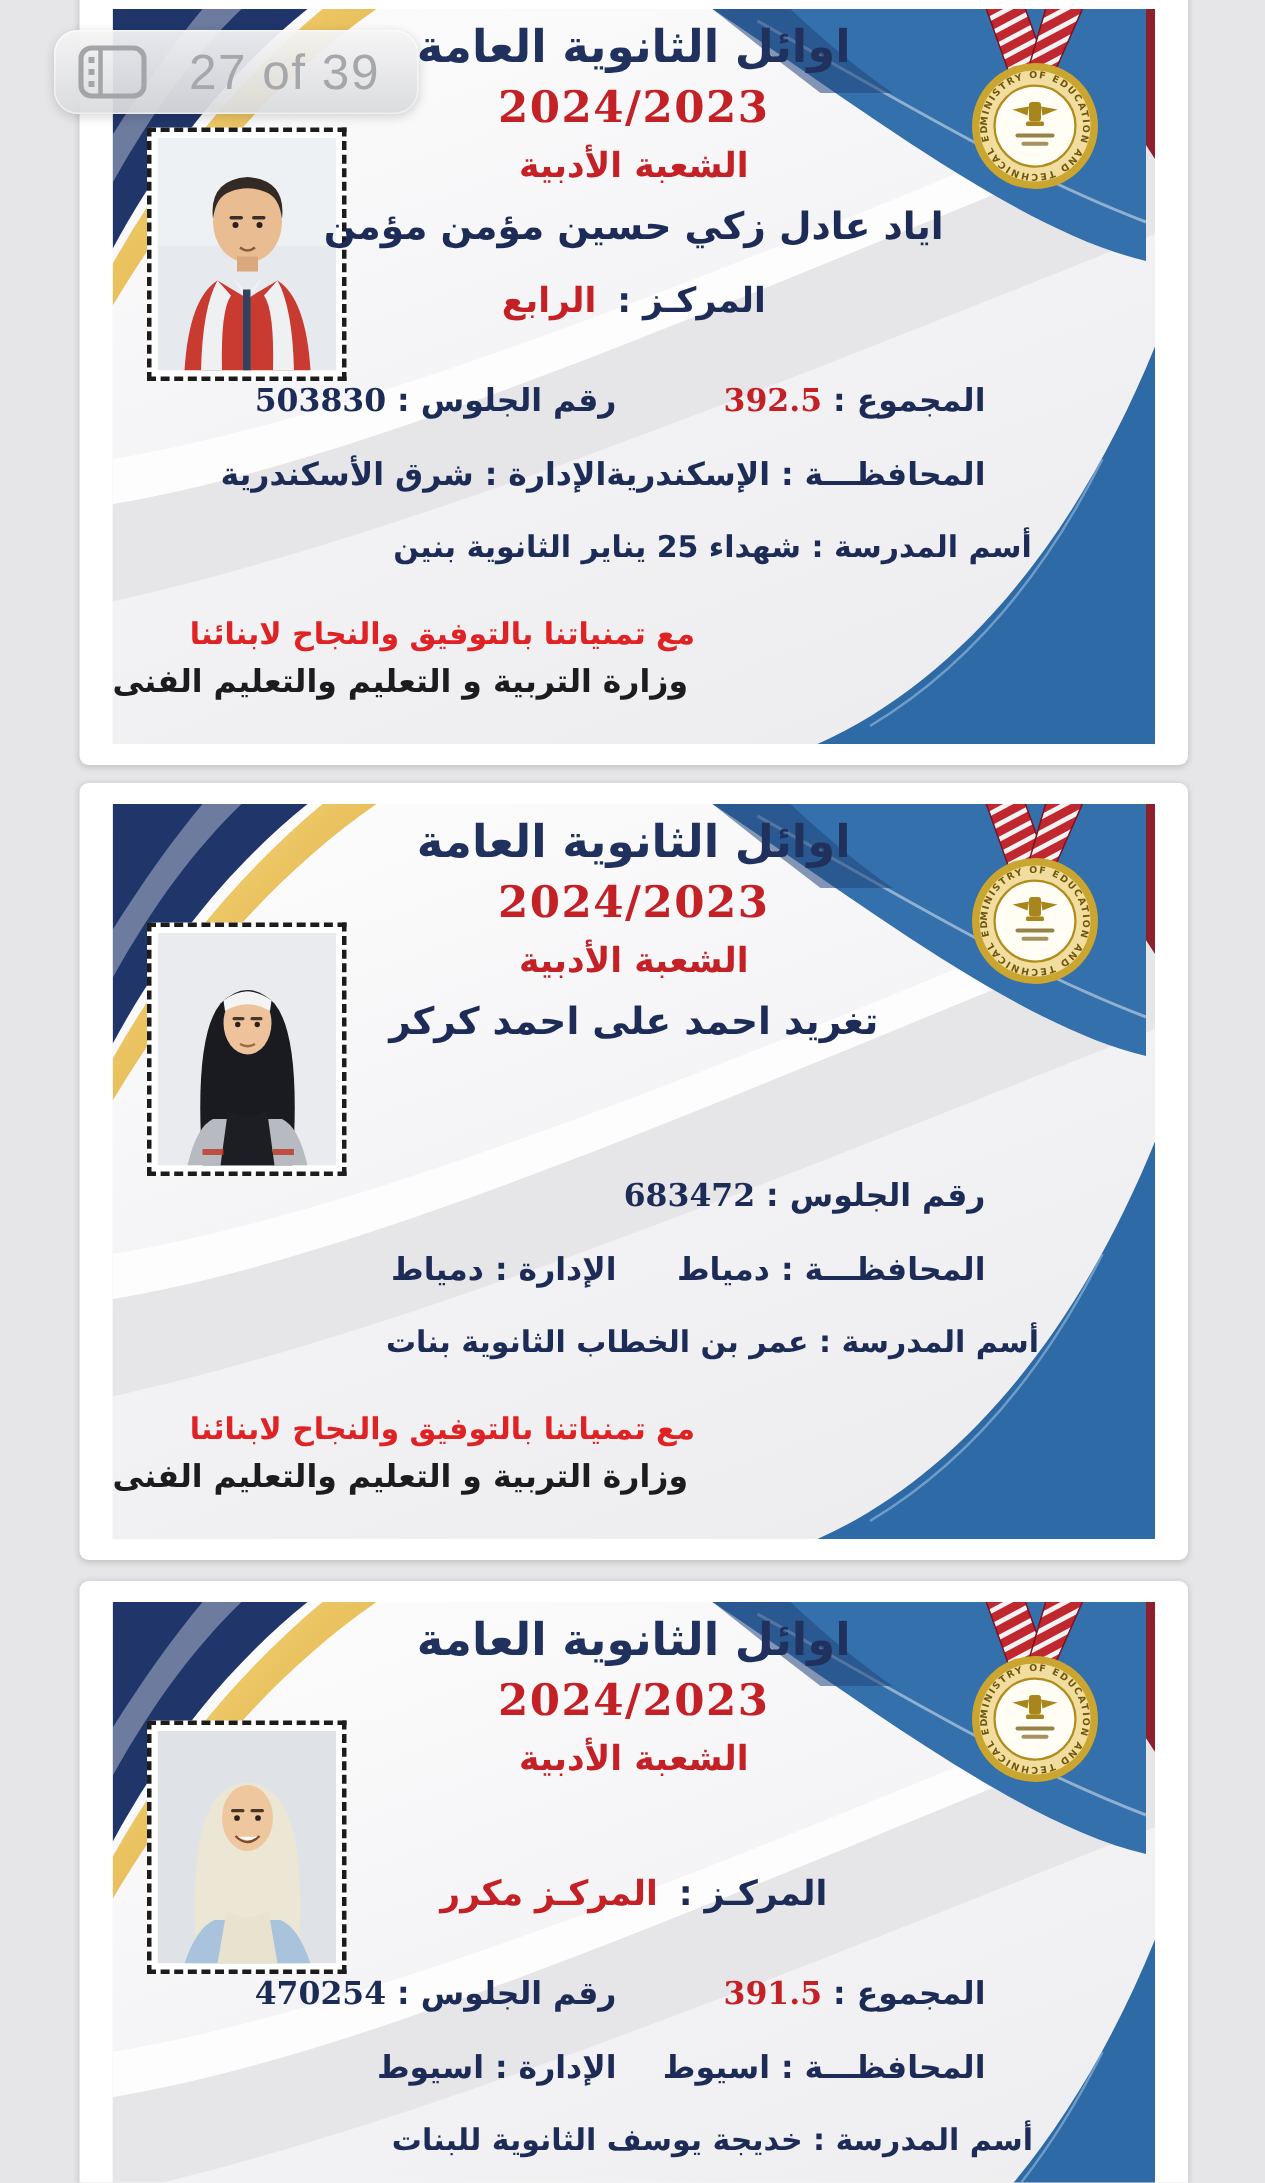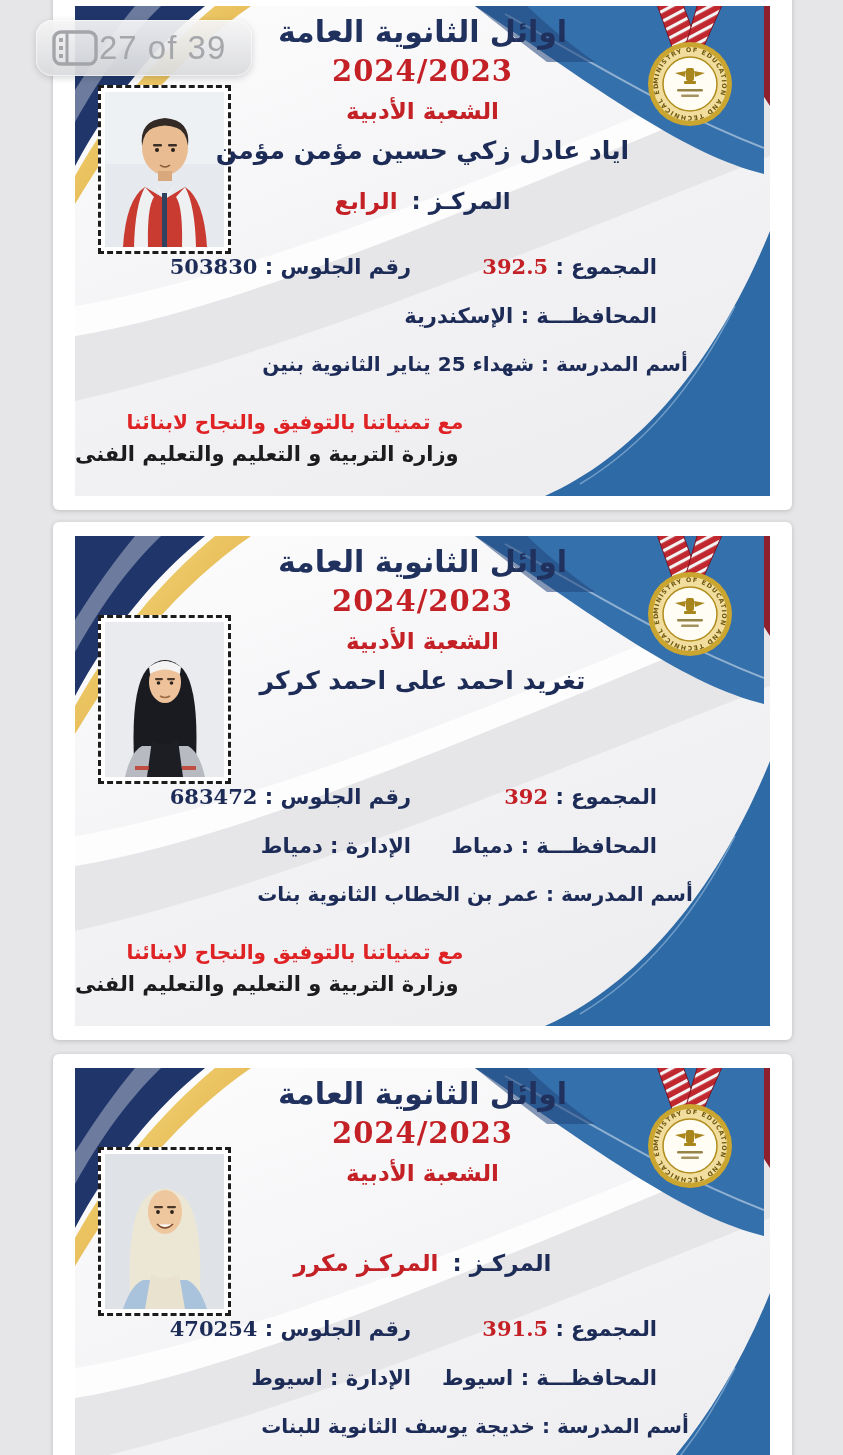--- a/index.html
+++ b/index.html
@@ -2,21 +2,21 @@
 <html lang="ar"><head>
 <meta charset="utf-8">
 <style>
   html,body{margin:0;padding:0;}
   body{width:843px;height:1455px;background:#e6e6e8;position:relative;overflow:hidden;
        font-family:"DejaVu Sans",sans-serif;}
   .defs{position:absolute;width:0;height:0;overflow:hidden;}
 
   
   .counter{position:absolute;left:36px;top:20px;height:56px;padding:0 26px 0 16px;
-    display:flex;align-items:center;gap:1px;border-radius:16px;z-index:30;
+    display:flex;align-items:center;gap:28px;border-radius:16px;z-index:30;
     background:linear-gradient(180deg,#f5f5f6ee,#d9dadcee);
     box-shadow:0 2px 7px rgba(0,0,0,.16), inset 0 0 0 1px rgba(255,255,255,.55);}
   .counter svg{width:46px;height:36px;}
   .counter .ctext{font-size:33px;color:#a5a7aa;letter-spacing:1px;font-family:"Liberation Sans",sans-serif;}
 
   
   .card{position:absolute;left:53px;width:739px;height:518px;background:#fff;
     border-radius:6px;box-shadow:0 1px 5px rgba(0,0,0,.18);}
   .cert{position:absolute;left:22px;right:22px;top:14px;bottom:14px;overflow:hidden;
     background:linear-gradient(160deg,#fdfdfe 0%,#f2f2f4 55%,#ececee 100%);}
@@ -184,20 +184,21 @@
   <div class="t year num">2024/2023</div>
   <div class="t section" dir="rtl">الشعبة الأدبية</div>
   <div class="t name" dir="rtl">اياد عادل زكي حسين مؤمن مؤمن</div>
   <div class="t rank" dir="rtl"><span class="lbl">المركـز :</span><span class="gap"></span><span class="red">الرابع</span></div>
   <div class="row row1">
     <div class="cell"><span class="lbl">المجموع :</span> <span class="red num">392.5</span></div>
     <div class="cell"><span class="lbl">رقم الجلوس :</span> <span class="val num">503830</span></div>
   </div>
   <div class="row row2">
     <div class="cell"><span class="lbl">المحافظـــة :</span> <span class="val">الإسكندرية</span></div>
+    <div class="cell"><span class="lbl">الإدارة :</span> <span class="val">شرق الأسكندرية</span></div>
   </div>
   <div class="school" dir="rtl"><span class="lbl">أسم المدرسة :</span> <span class="val">شهداء 25 يناير الثانوية بنين</span></div>
   <div class="wish" dir="rtl">مع تمنياتنا بالتوفيق والنجاح لابنائنا</div>
   <div class="ministry" dir="rtl">وزارة التربية و التعليم والتعليم الفنى</div>
  </div>
 </section>
 
 <section class="card" style="top:522px">
  <div class="cert">
   <svg class="bg" viewBox="0 0 695 490" preserveAspectRatio="none">
@@ -209,21 +210,20 @@
   <div class="photo">
         <svg viewBox="0 0 119 155">
           <use href="#ph-g2"></use>
         </svg>
       </div>
   <h1 class="t title" dir="rtl">اوائل الثانوية العامة</h1>
   <div class="t year num">2024/2023</div>
   <div class="t section" dir="rtl">الشعبة الأدبية</div>
   <div class="t name" dir="rtl">تغريد احمد على احمد كركر</div>
   <div class="row row1">
-    <div class="cell"><span class="lbl">المجموع :</span> <span class="red num">392</span></div>
     <div class="cell"><span class="lbl">رقم الجلوس :</span> <span class="val num">683472</span></div>
   </div>
   <div class="row row2">
     <div class="cell"><span class="lbl">المحافظـــة :</span> <span class="val">دمياط</span></div>
     <div class="cell"><span class="lbl">الإدارة :</span> <span class="val">دمياط</span></div>
   </div>
   <div class="school" dir="rtl"><span class="lbl">أسم المدرسة :</span> <span class="val">عمر بن الخطاب الثانوية بنات</span></div>
   <div class="wish" dir="rtl">مع تمنياتنا بالتوفيق والنجاح لابنائنا</div>
   <div class="ministry" dir="rtl">وزارة التربية و التعليم والتعليم الفنى</div>
  </div>

